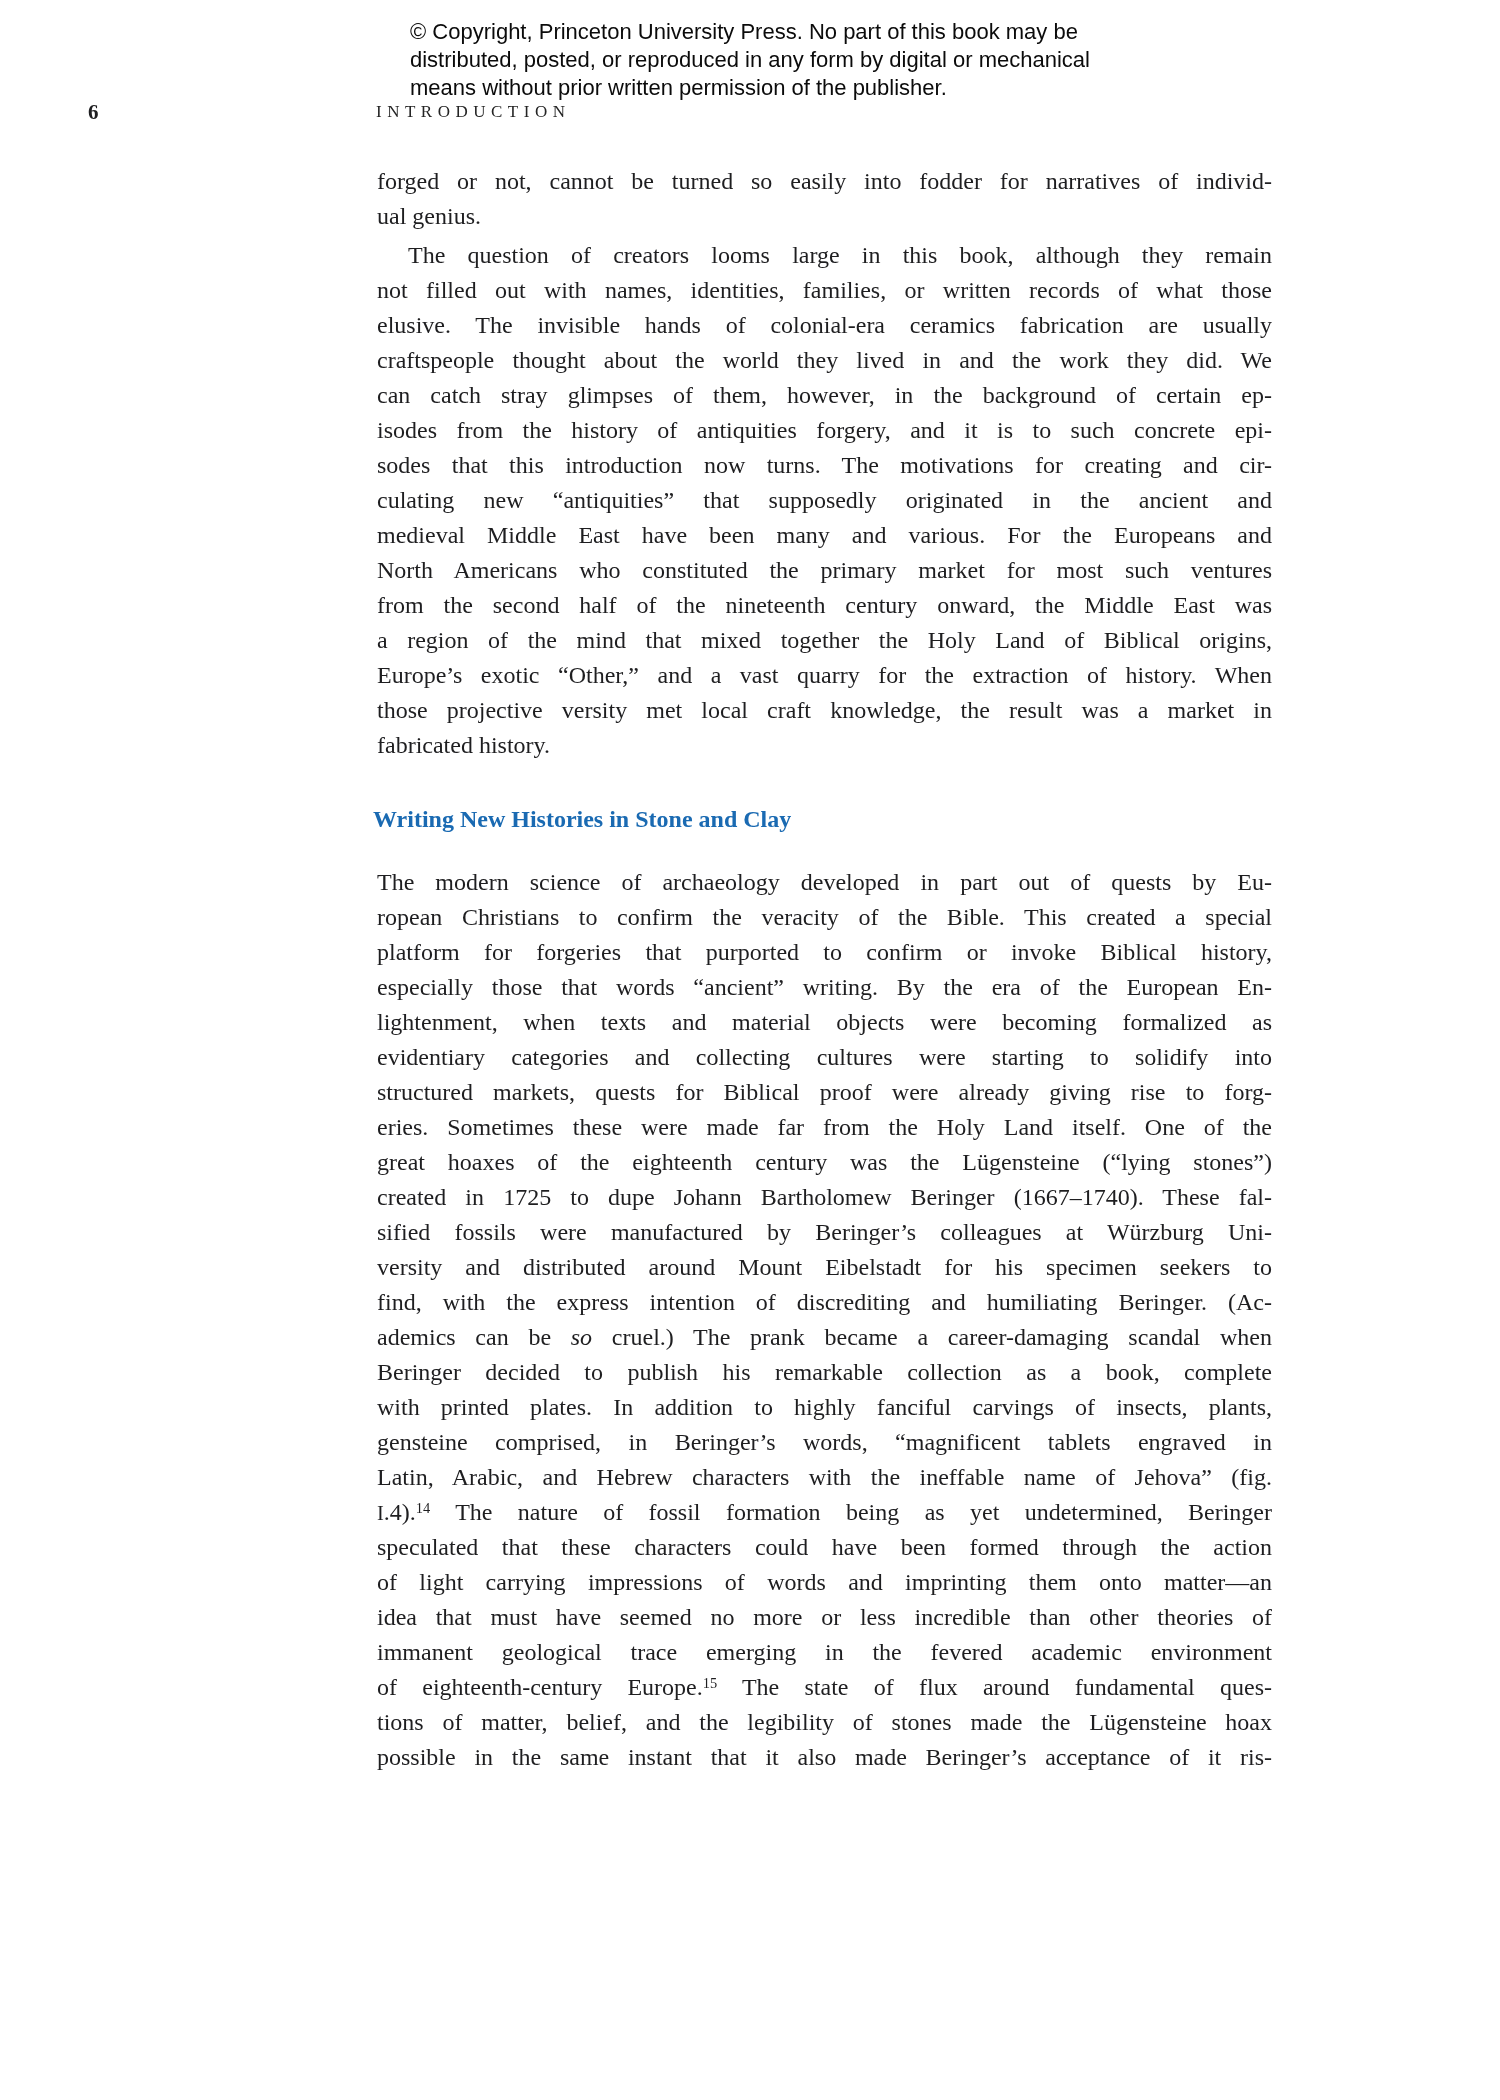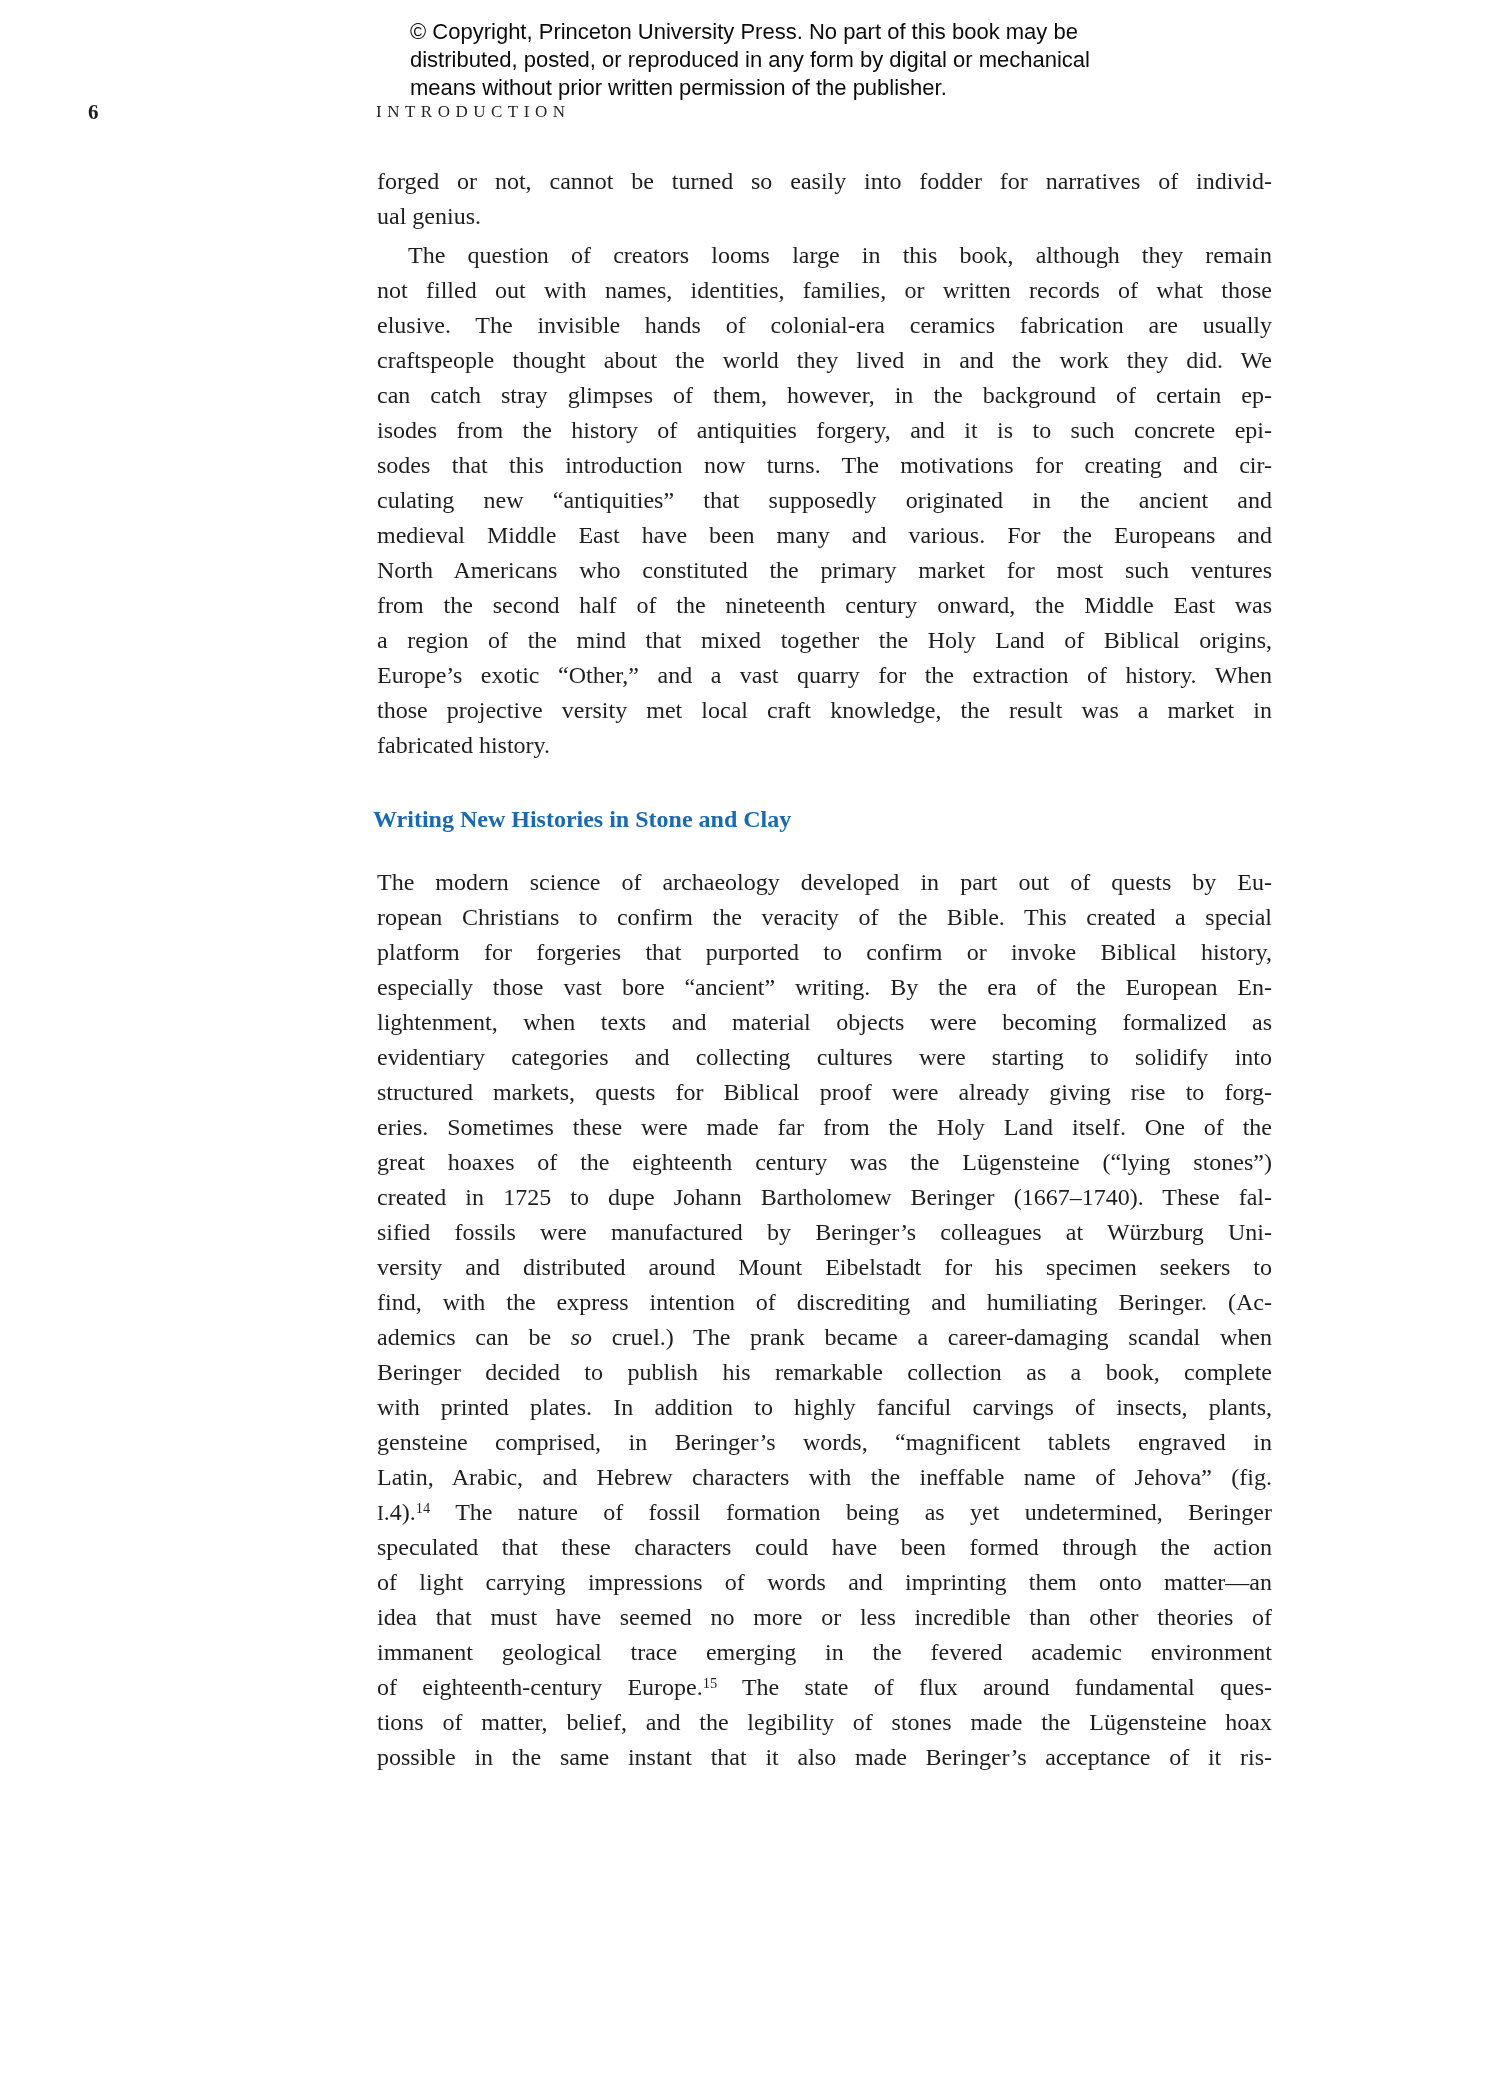--- a/index.html
+++ b/index.html
@@ -78,21 +78,21 @@
         <div class="line">a region of the mind that mixed together the Holy Land of Biblical origins,</div>
         <div class="line">Europe’s exotic “Other,” and a vast quarry for the extraction of history. When</div>
         <div class="line">those projective versity met local craft knowledge, the result was a market in</div>
         <div class="line endpara">fabricated history.</div>
       </div>
       <h2 class="section-heading">Writing New Histories in Stone and Clay</h2>
       <div class="para">
         <div class="line">The modern science of archaeology developed in part out of quests by Eu-</div>
         <div class="line">ropean Christians to confirm the veracity of the Bible. This created a special</div>
         <div class="line">platform for forgeries that purported to confirm or invoke Biblical history,</div>
-        <div class="line">especially those vast bore “ancient” writing. By the era of the European En-</div>
+        <div class="line">especially those that words “ancient” writing. By the era of the European En-</div>
         <div class="line">lightenment, when texts and material objects were becoming formalized as</div>
         <div class="line">evidentiary categories and collecting cultures were starting to solidify into</div>
         <div class="line">structured markets, quests for Biblical proof were already giving rise to forg-</div>
         <div class="line">eries. Sometimes these were made far from the Holy Land itself. One of the</div>
         <div class="line">great hoaxes of the eighteenth century was the Lügensteine (“lying stones”)</div>
         <div class="line">created in 1725 to dupe Johann Bartholomew Beringer (1667–1740). These fal-</div>
         <div class="line">sified fossils were manufactured by Beringer’s colleagues at Würzburg Uni-</div>
         <div class="line">versity and distributed around Mount Eibelstadt for his specimen seekers to</div>
         <div class="line">find, with the express intention of discrediting and humiliating Beringer. (Ac-</div>
         <div class="line">ademics can be <span class="i">so</span> cruel.) The prank became a career-damaging scandal when</div>

